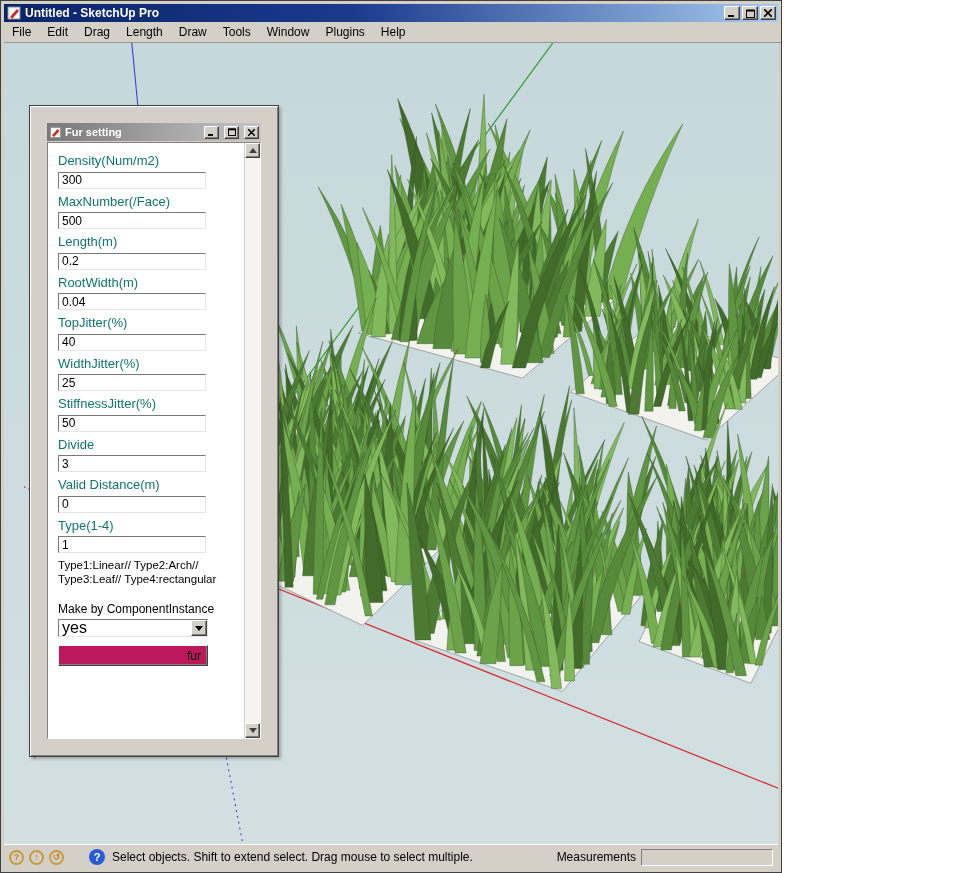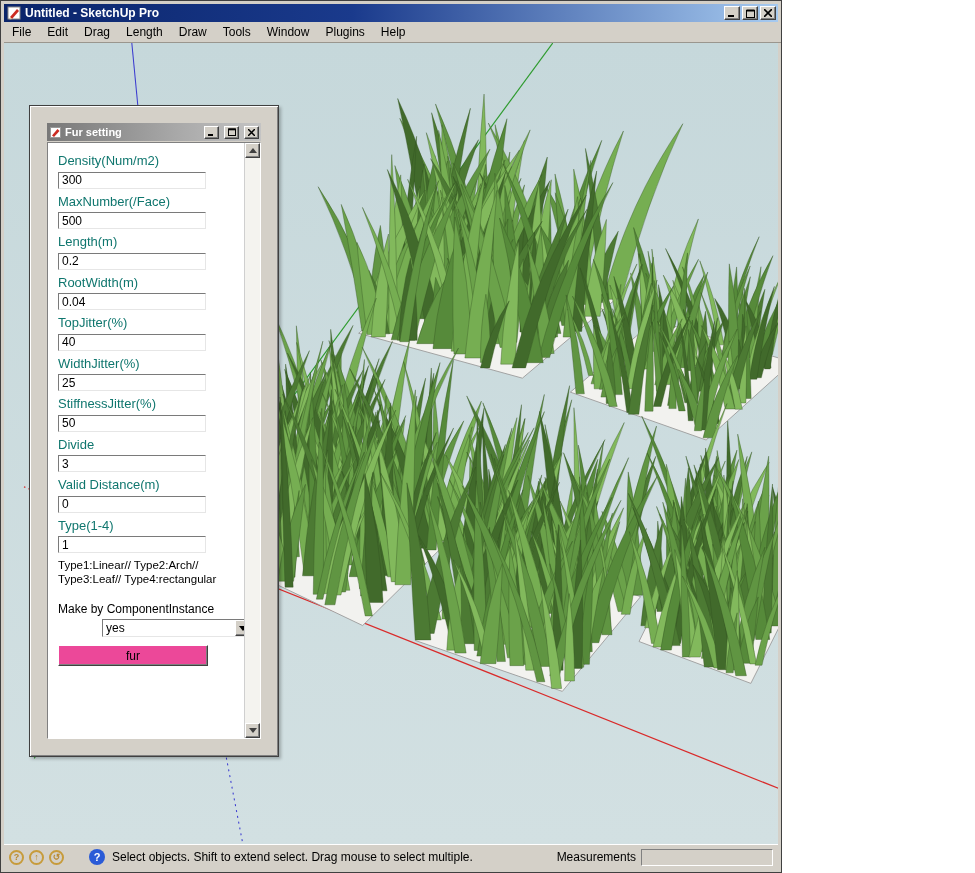--- a/index.html
+++ b/index.html
@@ -49,30 +49,30 @@
     box-shadow:inset -1px -1px 0 #808080;display:flex;align-items:center;justify-content:center;padding:0;margin-left:1px;cursor:default;}
   .dlg-body{flex:1;background:#fff;border:1px solid;border-color:#808080 #FFFFFF #FFFFFF #808080;display:flex;overflow:hidden;margin-top:1px;}
   .dlg-content{flex:1;padding:10px 6px 0 10px;overflow:hidden;}
   .field{margin-bottom:5px;}
   .field-label{display:block;font-size:13px;color:#0f766e;margin-bottom:2px;}
   .field input{width:148px;height:17px;font-size:12px;padding:1px 3px;background:#fff;color:#000;
     border:1px solid;border-color:#7a7a7a #e6e6e6 #e6e6e6 #7a7a7a;font-family:"Liberation Sans",sans-serif;}
   .note{font-size:11.5px;line-height:14px;color:#000;margin:4px 0 16px;}
   .combo-label{font-size:12px;color:#000;margin-bottom:3px;}
   .combo{width:150px;height:18px;background:#fff;border:1px solid;border-color:#7a7a7a #e6e6e6 #e6e6e6 #7a7a7a;
-    display:flex;align-items:stretch;font-size:12px;margin-left:44px;}
+    display:flex;align-items:stretch;font-size:16px;}
   .combo-text{flex:1;display:flex;align-items:center;padding-left:3px;}
   .combo-arrow-btn{width:16px;background:#D4D0C8;border:1px solid;border-color:#FFFFFF #404040 #404040 #FFFFFF;
     box-shadow:inset -1px -1px 0 #808080;display:flex;align-items:center;justify-content:center;}
   .tri-down{width:0;height:0;border:4px solid transparent;border-top:5px solid #000;margin-top:4px;}
   .tri-up-s{width:0;height:0;border:4px solid transparent;border-bottom:5px solid #404040;margin-bottom:4px;}
   .tri-down-s{width:0;height:0;border:4px solid transparent;border-top:5px solid #404040;margin-top:4px;}
-  .fur-btn{margin-top:8px;width:150px;height:21px;background:#ec4899;color:#000;font-size:12px;
+  .fur-btn{margin-top:8px;width:150px;height:21px;background:#be185d;color:#000;font-size:12px;
     border:1px solid;border-color:#FFFFFF #404040 #404040 #FFFFFF;box-shadow:inset -1px -1px 0 #808080;
-    font-family:"Liberation Sans",sans-serif;cursor:default;}
+    font-family:"Liberation Sans",sans-serif;cursor:default;text-align:right;}
   .dlg-scroll{width:16px;background:#F4F3EF;border-left:1px solid #cfcfcf;display:flex;flex-direction:column;justify-content:space-between;flex:none;}
   .sb-btn{height:15px;background:#D4D0C8;border:1px solid;border-color:#FFFFFF #404040 #404040 #FFFFFF;
     box-shadow:inset -1px -1px 0 #808080;display:flex;align-items:center;justify-content:center;}
 </style>
 </head>
 <body>
 
 <div class="window">
 
   <div class="titlebar">

